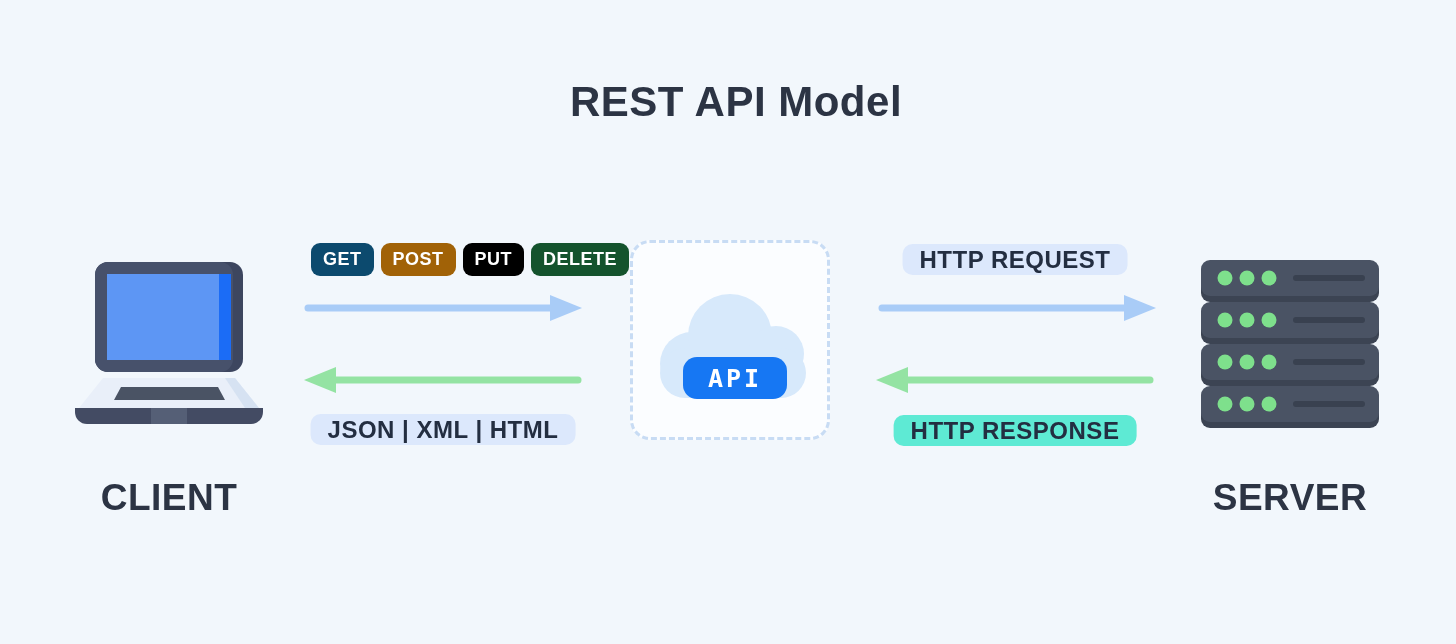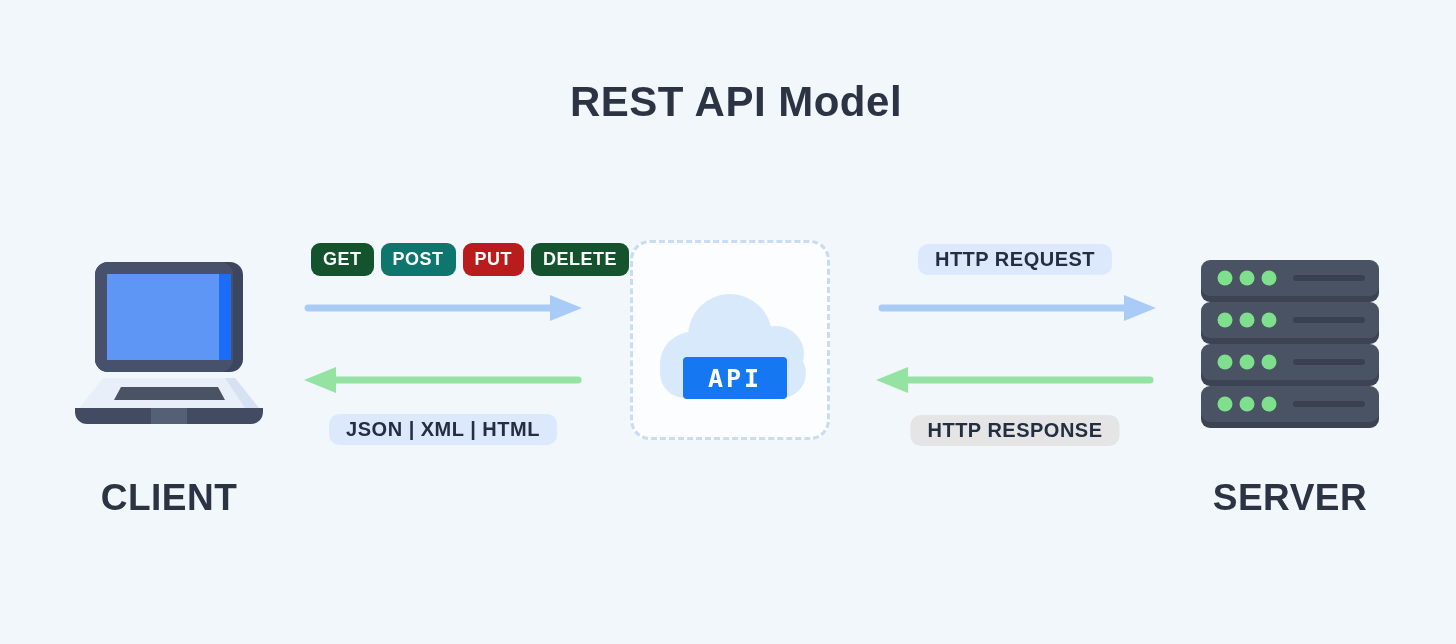--- a/index.html
+++ b/index.html
@@ -54,21 +54,21 @@
     padding: 6px 12px;
     border-radius: 9px;
     line-height: 21px;
   }
 
   
   .pill {
     position: absolute;
     transform: translateX(-50%);
     color: #232e41;
-    font-size: 20px;
+    font-size: 24px;
     font-weight: 800;
     letter-spacing: 0.5px;
     padding: 5px 17px;
     border-radius: 10px;
     white-space: nowrap;
     line-height: 21px;
   }
 
   .arrow { position: absolute; display: block; }
 
@@ -89,21 +89,21 @@
     top: 288px;
     width: 162px;
     height: 126px;
   }
   .api-badge {
     position: absolute;
     left: 683px;
     top: 357px;
     width: 104px;
     height: 42px;
-    border-radius: 4px;
+    border-radius: 14px;
     color: #ffffff;
     font-family: "DejaVu Sans Mono", monospace;
     font-size: 25px;
     font-weight: 700;
     letter-spacing: 3px;
     display: flex;
     align-items: center;
     justify-content: center;
   }
 </style>
@@ -123,23 +123,23 @@
       <polygon points="30,118 162,118 186,148 6,148" fill="#e9eff9"></polygon>
       <polygon points="152,118 162,118 186,148 172,148" fill="#d6e2f2"></polygon>
       <polygon points="48,127 145,127 152,140 41,140" fill="#4a5364"></polygon>
       <path d="M2,148 h188 v4 a12,12 0 0 1 -12,12 H14 a12,12 0 0 1 -12,-12 z" fill="#434b63"></path>
       <rect x="78" y="148" width="36" height="16" fill="#555f76"></rect>
     </svg>
   </div>
   <div class="node-label" style="left:73px; top:477px; width:192px;">CLIENT</div>
 
   <div class="methods">
-    <span class="badge" style="background-color: #14532d;">GET</span>
-    <span class="badge" style="background-color: #0f766e;">POST</span>
-    <span class="badge" style="background-color: #b91c1c;">PUT</span>
+    <span class="badge" style="background-color: #0c4a6e;">GET</span>
+    <span class="badge" style="background-color: #a16207;">POST</span>
+    <span class="badge" style="background-color: #000000;">PUT</span>
     <span class="badge" style="background-color: #14532d; text-align: right;">DELETE</span>
   </div>
 
   <svg class="arrow" style="left:302px; top:295px;" width="280" height="26">
     <line x1="6" y1="13" x2="250" y2="13" stroke-width="7" stroke-linecap="round" stroke="#a9ccf7"></line>
     <polygon points="248,0 280,13 248,26" fill="#a9ccf7"></polygon>
   </svg>
 
   <svg class="arrow" style="left:304px; top:367px;" width="280" height="26">
     <polygon points="32,0 0,13 32,26" fill="#94e3a3"></polygon>
@@ -162,21 +162,21 @@
   <svg class="arrow" style="left:876px; top:295px;" width="280" height="26">
     <line x1="6" y1="13" x2="250" y2="13" stroke-width="7" stroke-linecap="round" stroke="#a9ccf7"></line>
     <polygon points="248,0 280,13 248,26" fill="#a9ccf7"></polygon>
   </svg>
 
   <svg class="arrow" style="left:876px; top:367px;" width="280" height="26">
     <polygon points="32,0 0,13 32,26" fill="#94e3a3"></polygon>
     <line x1="30" y1="13" x2="274" y2="13" stroke-width="7" stroke-linecap="round" stroke="#94e3a3"></line>
   </svg>
 
-  <div class="pill" style="left: 1015px; top: 415px; background-color: #e5e5e5;">HTTP RESPONSE</div>
+  <div class="pill" style="left: 1015px; top: 415px; background-color: #5eead4;">HTTP RESPONSE</div>
 
   <div class="icon-wrap" style="left:1201px; top:260px;">
     <svg width="178" height="170" viewBox="0 0 178 170">
       <g>
         <rect x="0" y="8" width="178" height="34" rx="9" fill="#3c4453"></rect>
         <rect x="0" y="0" width="178" height="36" rx="9" fill="#4a5364"></rect>
         <circle cx="24" cy="18" r="7.5" fill="#7ee08c"></circle>
           <circle cx="46" cy="18" r="7.5" fill="#7ee08c"></circle>
           <circle cx="68" cy="18" r="7.5" fill="#7ee08c"></circle>
         <rect x="92" y="15" width="72" height="6" rx="3" fill="#394150"></rect>

